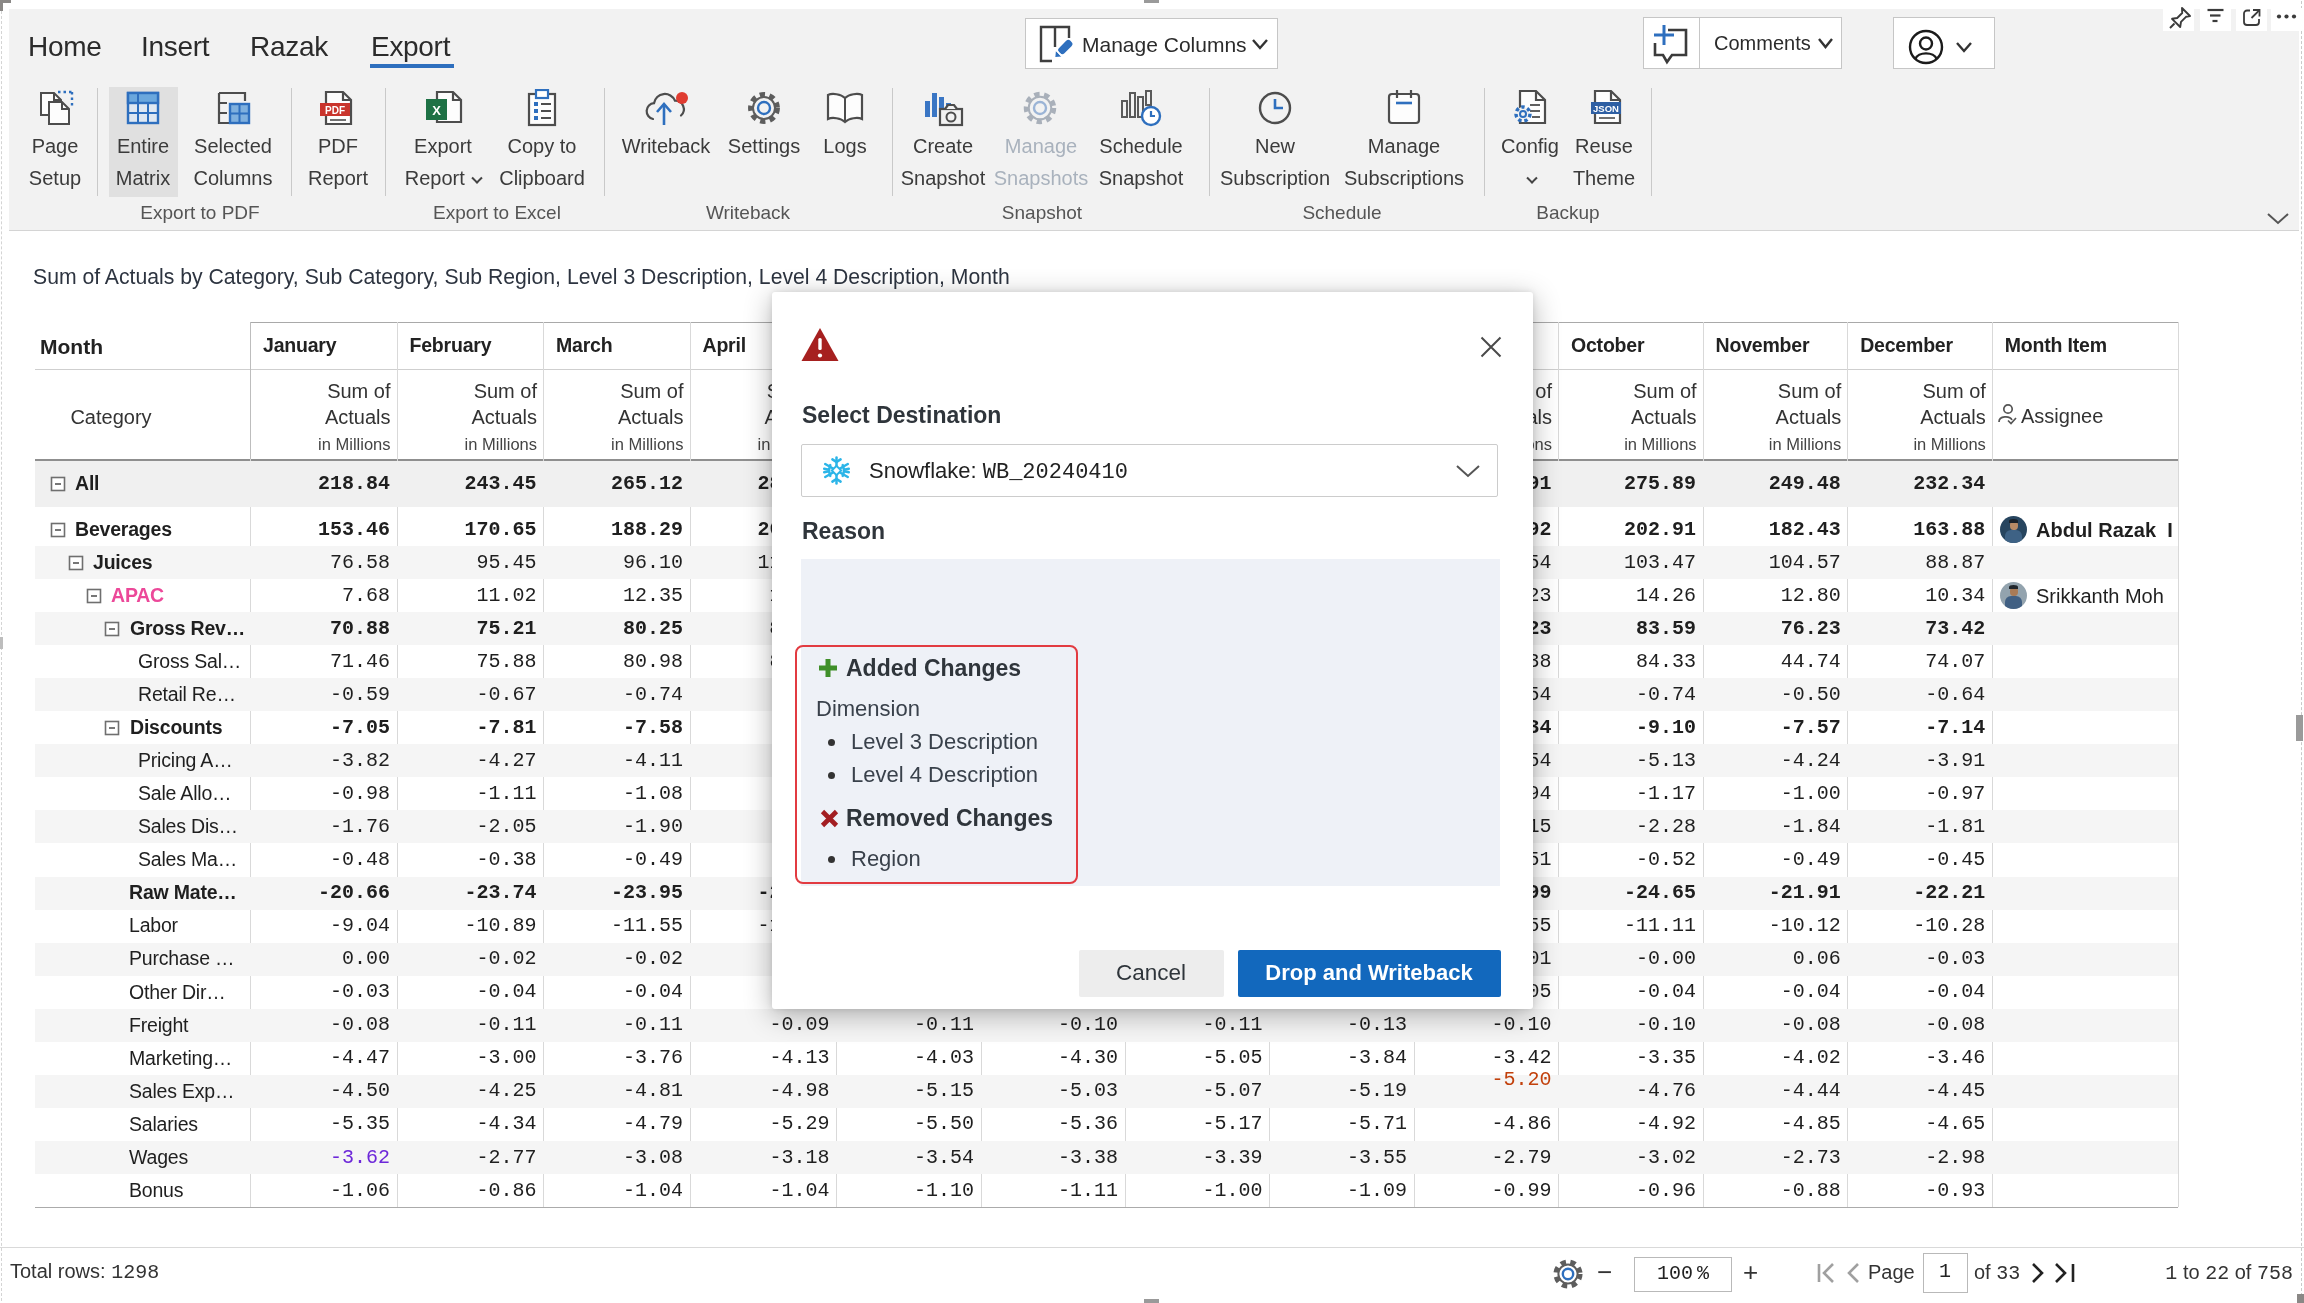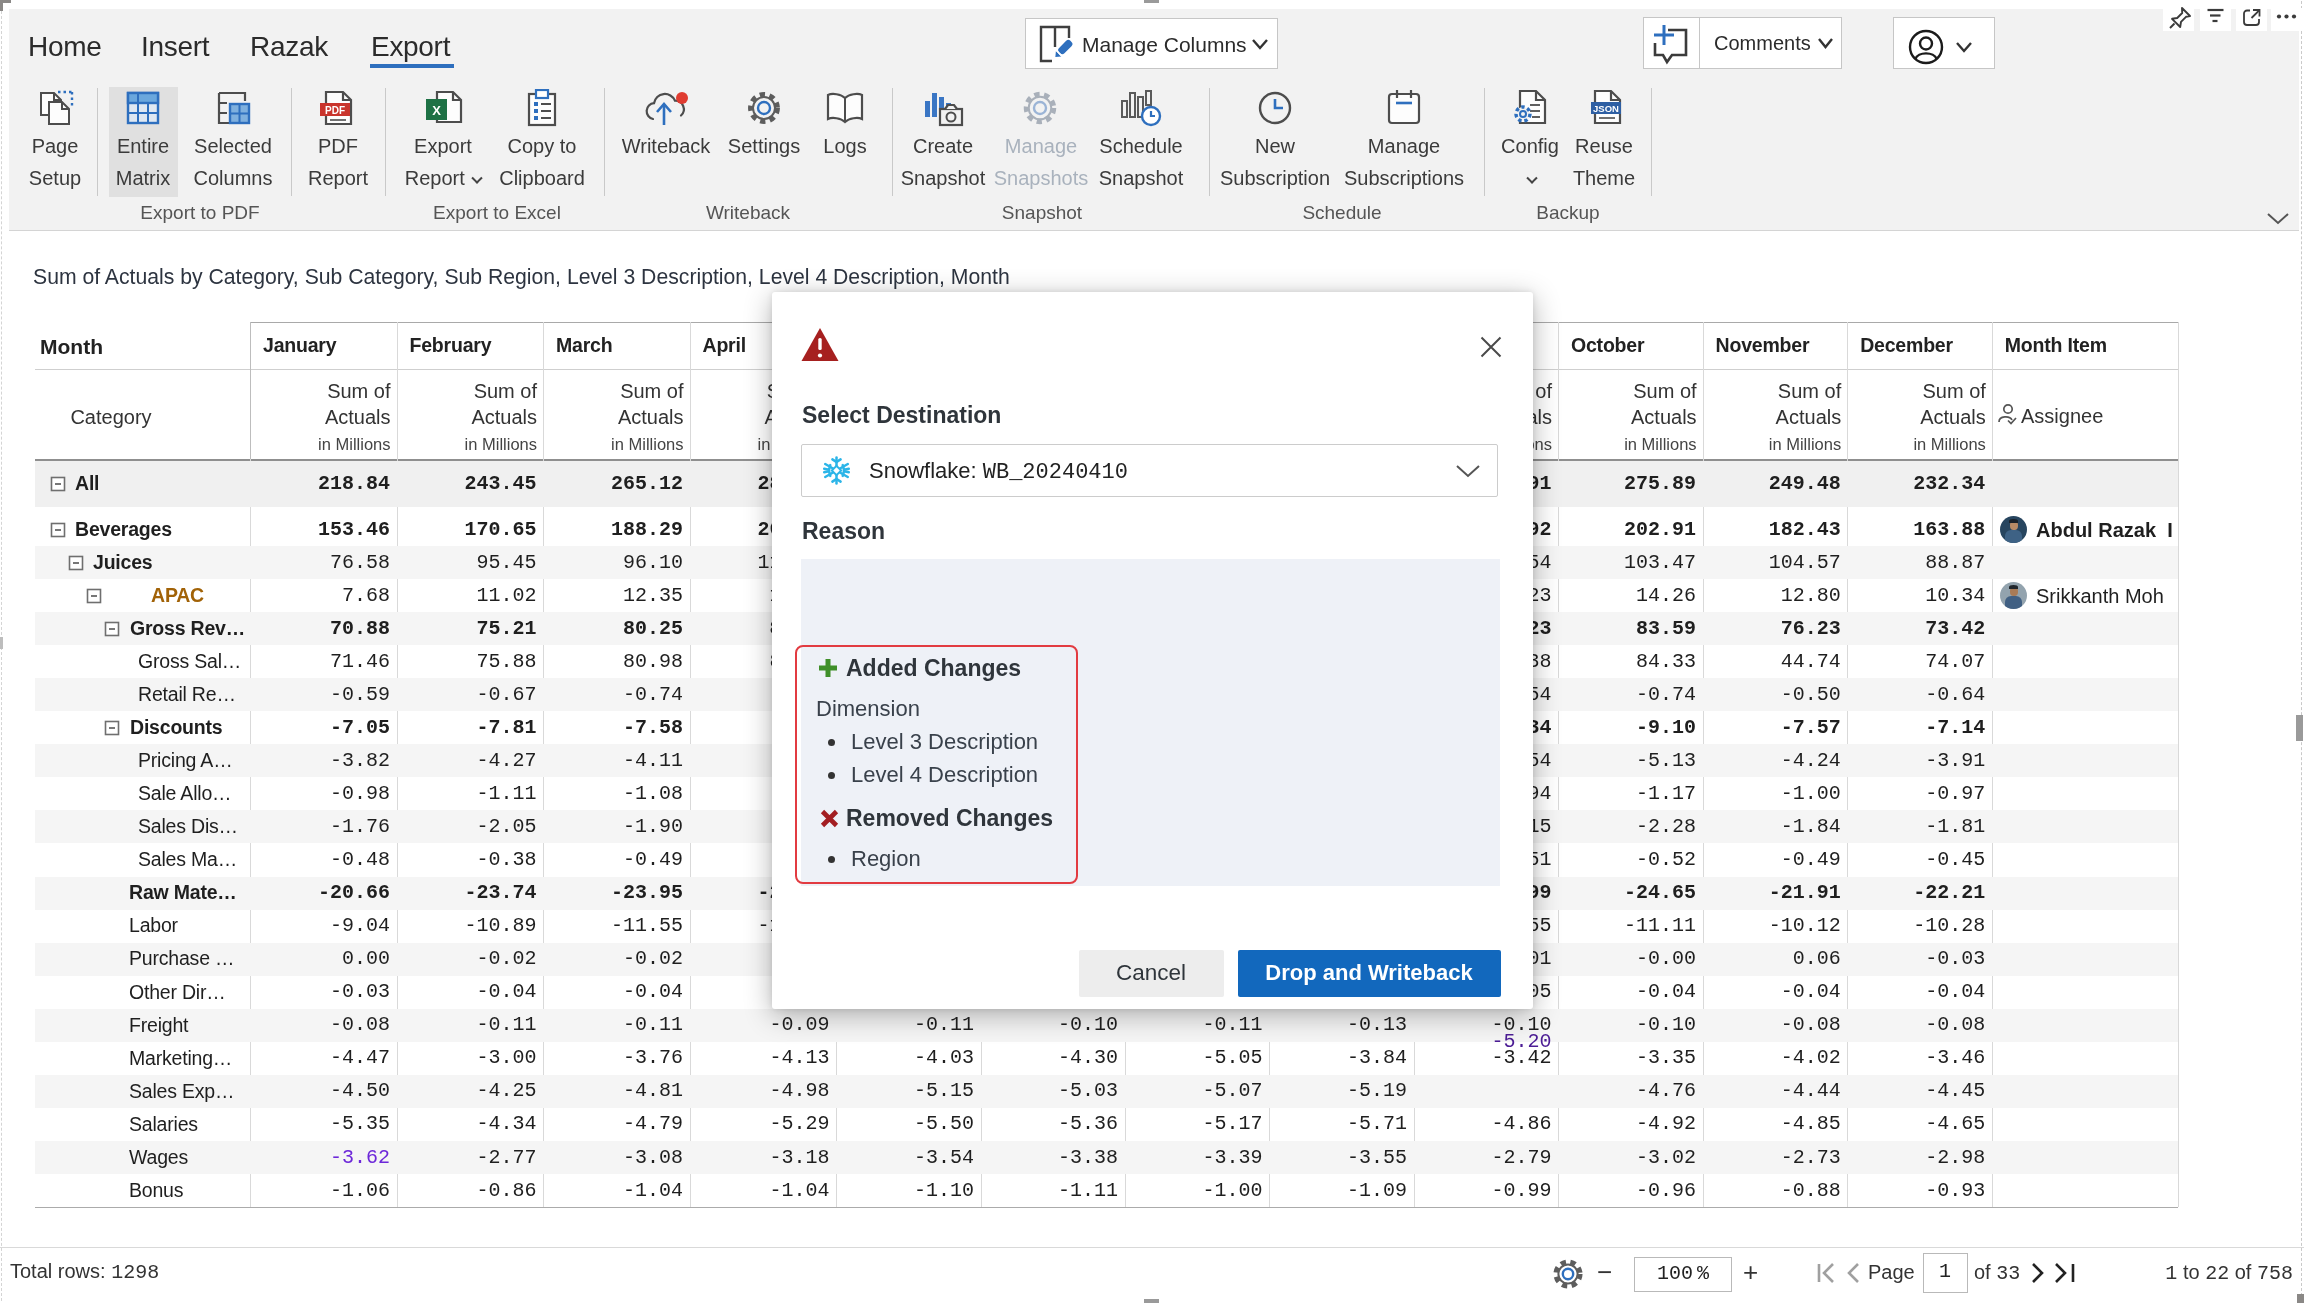--- a/index.html
+++ b/index.html
@@ -334,21 +334,21 @@
 <div style="position:absolute;right:1621.0px;top:547.6px;height:30px;line-height:30px;font-size:20px;color:#1f1f1f;font-weight:400;font-family:Liberation Mono,monospace;white-space:nowrap;">96.10</div>
 <div style="position:absolute;right:1474.5px;top:547.6px;height:30px;line-height:30px;font-size:20px;color:#1f1f1f;font-weight:400;font-family:Liberation Mono,monospace;white-space:nowrap;">112.51</div>
 <div style="position:absolute;right:752.5px;top:547.6px;height:30px;line-height:30px;font-size:20px;color:#1f1f1f;font-weight:400;font-family:Liberation Mono,monospace;white-space:nowrap;">95.54</div>
 <div style="position:absolute;right:607.9000000000001px;top:547.6px;height:30px;line-height:30px;font-size:20px;color:#1f1f1f;font-weight:400;font-family:Liberation Mono,monospace;white-space:nowrap;">103.47</div>
 <div style="position:absolute;right:463.29999999999995px;top:547.6px;height:30px;line-height:30px;font-size:20px;color:#1f1f1f;font-weight:400;font-family:Liberation Mono,monospace;white-space:nowrap;">104.57</div>
 <div style="position:absolute;right:318.70000000000005px;top:547.6px;height:30px;line-height:30px;font-size:20px;color:#1f1f1f;font-weight:400;font-family:Liberation Mono,monospace;white-space:nowrap;">88.87</div>
 <svg style="position:absolute;left:86px;top:587.6249999999999px" width="16" height="16" viewBox="0 0 16 16" fill="none">
       <rect x="1.5" y="1.5" width="13" height="13" stroke="#6f6f6f" stroke-width="1.6" fill="#fff"></rect>
       <line x1="5" y1="8" x2="11" y2="8" stroke="#555" stroke-width="1.6"></line>
     </svg>
-<div style="position:absolute;left:111px;top:580.9px;height:29.5px;line-height:29.5px;font-size:19.5px;color:#a16207;font-weight:700;font-family:Liberation Sans,sans-serif;white-space:nowrap;letter-spacing:-0.2px;margin-left:40px;">APAC</div>
+<div style="position:absolute;left:111px;top:580.9px;height:29.5px;line-height:29.5px;font-size:19.5px;color:#ec4899;font-weight:700;font-family:Liberation Sans,sans-serif;white-space:nowrap;letter-spacing:-0.2px;">APAC</div>
 <div style="position:absolute;right:1914.0px;top:580.6px;height:30px;line-height:30px;font-size:20px;color:#1f1f1f;font-weight:400;font-family:Liberation Mono,monospace;white-space:nowrap;">7.68</div>
 <div style="position:absolute;right:1767.5px;top:580.6px;height:30px;line-height:30px;font-size:20px;color:#1f1f1f;font-weight:400;font-family:Liberation Mono,monospace;white-space:nowrap;">11.02</div>
 <div style="position:absolute;right:1621.0px;top:580.6px;height:30px;line-height:30px;font-size:20px;color:#1f1f1f;font-weight:400;font-family:Liberation Mono,monospace;white-space:nowrap;">12.35</div>
 <div style="position:absolute;right:1474.5px;top:580.6px;height:30px;line-height:30px;font-size:20px;color:#1f1f1f;font-weight:400;font-family:Liberation Mono,monospace;white-space:nowrap;">14.21</div>
 <div style="position:absolute;right:752.5px;top:580.6px;height:30px;line-height:30px;font-size:20px;color:#1f1f1f;font-weight:400;font-family:Liberation Mono,monospace;white-space:nowrap;">13.23</div>
 <div style="position:absolute;right:607.9000000000001px;top:580.6px;height:30px;line-height:30px;font-size:20px;color:#1f1f1f;font-weight:400;font-family:Liberation Mono,monospace;white-space:nowrap;">14.26</div>
 <div style="position:absolute;right:463.29999999999995px;top:580.6px;height:30px;line-height:30px;font-size:20px;color:#1f1f1f;font-weight:400;font-family:Liberation Mono,monospace;white-space:nowrap;">12.80</div>
 <div style="position:absolute;right:318.70000000000005px;top:580.6px;height:30px;line-height:30px;font-size:20px;color:#1f1f1f;font-weight:400;font-family:Liberation Mono,monospace;white-space:nowrap;">10.34</div>
 <div style="position:absolute;left:35px;top:612.1px;width:2143px;height:33.0px;background:#f5f5f5;"></div>
 <svg style="position:absolute;left:104px;top:620.6749999999998px" width="16" height="16" viewBox="0 0 16 16" fill="none">
@@ -502,21 +502,21 @@
 <div style="position:absolute;left:35px;top:1074.8px;width:2143px;height:33.0px;background:#f5f5f5;"></div>
 <div style="position:absolute;left:129px;top:1076.6px;height:29.5px;line-height:29.5px;font-size:19.5px;color:#1f1f1f;font-weight:400;font-family:Liberation Sans,sans-serif;white-space:nowrap;letter-spacing:-0.2px;">Sales Exp…</div>
 <div style="position:absolute;right:1914.0px;top:1076.4px;height:30px;line-height:30px;font-size:20px;color:#1f1f1f;font-weight:400;font-family:Liberation Mono,monospace;white-space:nowrap;">-4.50</div>
 <div style="position:absolute;right:1767.5px;top:1076.4px;height:30px;line-height:30px;font-size:20px;color:#1f1f1f;font-weight:400;font-family:Liberation Mono,monospace;white-space:nowrap;">-4.25</div>
 <div style="position:absolute;right:1621.0px;top:1076.4px;height:30px;line-height:30px;font-size:20px;color:#1f1f1f;font-weight:400;font-family:Liberation Mono,monospace;white-space:nowrap;">-4.81</div>
 <div style="position:absolute;right:1474.5px;top:1076.4px;height:30px;line-height:30px;font-size:20px;color:#1f1f1f;font-weight:400;font-family:Liberation Mono,monospace;white-space:nowrap;">-4.98</div>
 <div style="position:absolute;right:1330.0px;top:1076.4px;height:30px;line-height:30px;font-size:20px;color:#1f1f1f;font-weight:400;font-family:Liberation Mono,monospace;white-space:nowrap;">-5.15</div>
 <div style="position:absolute;right:1186.0px;top:1076.4px;height:30px;line-height:30px;font-size:20px;color:#1f1f1f;font-weight:400;font-family:Liberation Mono,monospace;white-space:nowrap;">-5.03</div>
 <div style="position:absolute;right:1041.5px;top:1076.4px;height:30px;line-height:30px;font-size:20px;color:#1f1f1f;font-weight:400;font-family:Liberation Mono,monospace;white-space:nowrap;">-5.07</div>
 <div style="position:absolute;right:897.0px;top:1076.4px;height:30px;line-height:30px;font-size:20px;color:#1f1f1f;font-weight:400;font-family:Liberation Mono,monospace;white-space:nowrap;">-5.19</div>
-<div style="position:absolute;right:752.5px;top:1027px;height:30px;line-height:30px;font-size:20px;color:#4c1d95;font-weight:400;font-family:Liberation Mono,monospace;white-space:nowrap;">-5.20</div>
+<div style="position:absolute;right:752.5px;top:1065px;height:30px;line-height:30px;font-size:20px;color:#c2410c;font-weight:400;font-family:Liberation Mono,monospace;white-space:nowrap;">-5.20</div>
 <div style="position:absolute;right:607.9000000000001px;top:1076.4px;height:30px;line-height:30px;font-size:20px;color:#1f1f1f;font-weight:400;font-family:Liberation Mono,monospace;white-space:nowrap;">-4.76</div>
 <div style="position:absolute;right:463.29999999999995px;top:1076.4px;height:30px;line-height:30px;font-size:20px;color:#1f1f1f;font-weight:400;font-family:Liberation Mono,monospace;white-space:nowrap;">-4.44</div>
 <div style="position:absolute;right:318.70000000000005px;top:1076.4px;height:30px;line-height:30px;font-size:20px;color:#1f1f1f;font-weight:400;font-family:Liberation Mono,monospace;white-space:nowrap;">-4.45</div>
 <div style="position:absolute;left:129px;top:1109.7px;height:29.5px;line-height:29.5px;font-size:19.5px;color:#1f1f1f;font-weight:400;font-family:Liberation Sans,sans-serif;white-space:nowrap;letter-spacing:-0.2px;">Salaries</div>
 <div style="position:absolute;right:1914.0px;top:1109.4px;height:30px;line-height:30px;font-size:20px;color:#1f1f1f;font-weight:400;font-family:Liberation Mono,monospace;white-space:nowrap;">-5.35</div>
 <div style="position:absolute;right:1767.5px;top:1109.4px;height:30px;line-height:30px;font-size:20px;color:#1f1f1f;font-weight:400;font-family:Liberation Mono,monospace;white-space:nowrap;">-4.34</div>
 <div style="position:absolute;right:1621.0px;top:1109.4px;height:30px;line-height:30px;font-size:20px;color:#1f1f1f;font-weight:400;font-family:Liberation Mono,monospace;white-space:nowrap;">-4.79</div>
 <div style="position:absolute;right:1474.5px;top:1109.4px;height:30px;line-height:30px;font-size:20px;color:#1f1f1f;font-weight:400;font-family:Liberation Mono,monospace;white-space:nowrap;">-5.29</div>
 <div style="position:absolute;right:1330.0px;top:1109.4px;height:30px;line-height:30px;font-size:20px;color:#1f1f1f;font-weight:400;font-family:Liberation Mono,monospace;white-space:nowrap;">-5.50</div>
 <div style="position:absolute;right:1186.0px;top:1109.4px;height:30px;line-height:30px;font-size:20px;color:#1f1f1f;font-weight:400;font-family:Liberation Mono,monospace;white-space:nowrap;">-5.36</div>

